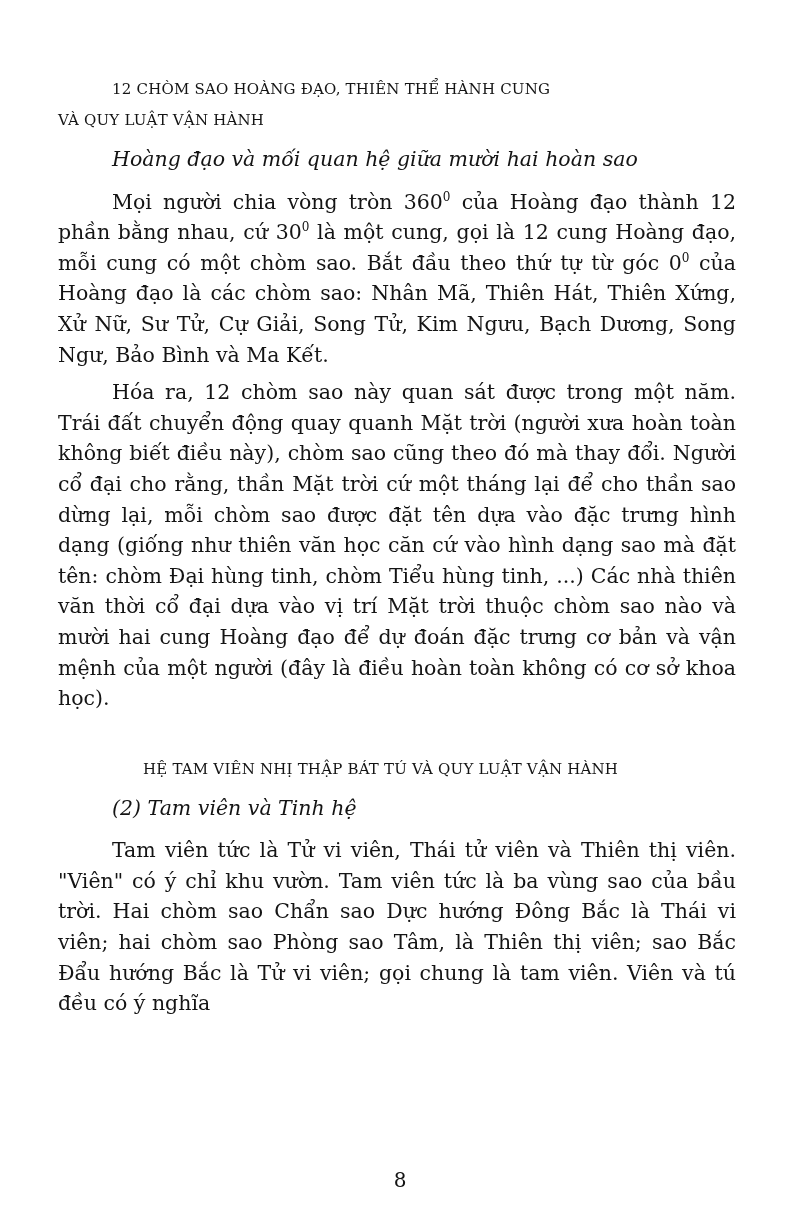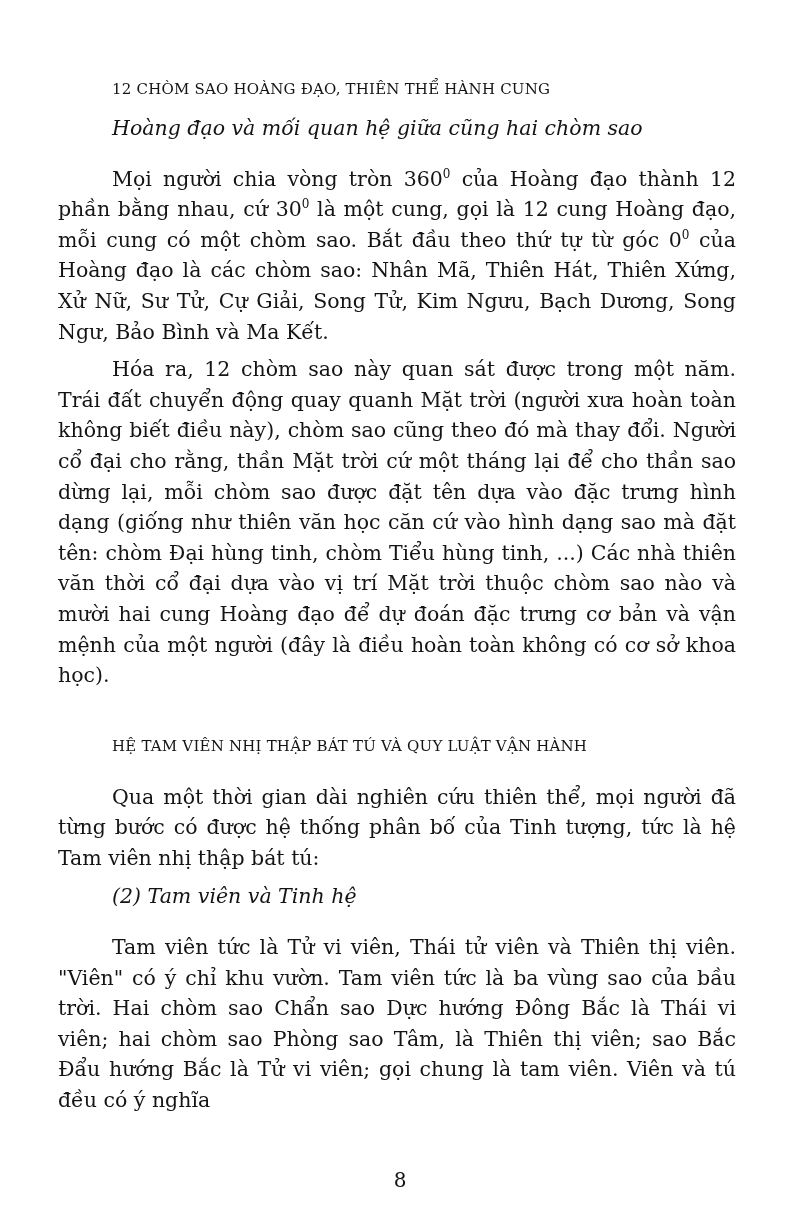--- a/index.html
+++ b/index.html
@@ -12,43 +12,42 @@
     line-height: 30.6px;
   }
   .heading {
     font-size: 15px; line-height: 31px; margin: 0;
     text-indent: 54px; text-align: justify; font-weight: normal;
     letter-spacing: 0.2px;
   }
   .heading.h1 { text-indent: 54px; }
   .subhead { font-style: italic; margin: 8px 0 0 0; text-indent: 54px; }
   p { margin: 7px 0 0 0; text-align: justify; text-indent: 54px; }
-  p.first { margin-top: 20px; }
-  .sec-gap { margin-top: 40px; }
+  p.first { margin-top: 12px; }
+  .sec-gap { margin-top: 40px; margin-left: 31px; }
   sup { font-size: 12px; line-height: 0; vertical-align: 8px; }
   .pagenum {
     position: absolute; left: 0; width: 800px; top: 1168px; text-align: center;
     font-family: "DejaVu Serif", "Liberation Serif", serif; font-size: 20px; color: #141414;
   }
 </style>
 </head>
 <body>
 
 <div class="page">
-  <h2 class="heading h1"><span>12 CHÒM SAO HOÀNG ĐẠO, THIÊN THỂ HÀNH CUNG</span><br></h2>
+  <h2 class="heading h1"><span>12 CHÒM SAO HOÀNG ĐẠO, THIÊN THỂ HÀNH CUNG</span><br><span style="display:inline-block;margin-left:-54px">VÀ QUY LUẬT VẬN HÀNH</span></h2>
 
-  <div class="subhead">Hoàng đạo và mối quan hệ giữa cũng hai chòm sao</div>
+  <div class="subhead">Hoàng đạo và mối quan hệ giữa mười hai hoàn sao</div>
 
   <p class="first"><span>Mọi người chia vòng tròn 360</span><sup>0</sup><span> của Hoàng đạo thành 12 phần bằng nhau, cứ 30</span><sup>0</sup><span> là một cung, gọi là 12 cung Hoàng đạo, mỗi cung có một chòm sao. Bắt đầu theo thứ tự từ góc 0</span><sup>0</sup><span> của Hoàng đạo là các chòm sao: Nhân Mã, Thiên Hát, Thiên Xứng, Xử Nữ, Sư Tử, Cự Giải, Song Tử, Kim Ngưu, Bạch Dương, Song Ngư, Bảo Bình và Ma Kết.</span></p>
 
 
   <p>Hóa ra, 12 chòm sao này quan sát được trong một năm. Trái đất chuyển động quay quanh Mặt trời (người xưa hoàn toàn không biết điều này), chòm sao cũng theo đó mà thay đổi. Người cổ đại cho rằng, thần Mặt trời cứ một tháng lại để cho thần sao dừng lại, mỗi chòm sao được đặt tên dựa vào đặc trưng hình dạng (giống như thiên văn học căn cứ vào hình dạng sao mà đặt tên: chòm Đại hùng tinh, chòm Tiểu hùng tinh, ...) Các nhà thiên văn thời cổ đại dựa vào vị trí Mặt trời thuộc chòm sao nào và mười hai cung Hoàng đạo để dự đoán đặc trưng cơ bản và vận mệnh của một người (đây là điều hoàn toàn không có cơ sở khoa học).</p>
 
   <h2 class="heading sec-gap">HỆ TAM VIÊN NHỊ THẬP BÁT TÚ VÀ QUY LUẬT VẬN HÀNH</h2>
 
-  <p class="first">Qua một thời gian dài nghiên cứu thiên thể, mọi người đã từng bước có được hệ thống phân bố của Tinh tượng, tức là hệ Tam viên nhị thập bát tú:</p>
 
   <div class="subhead">(2) Tam viên và Tinh hệ</div>
 
   <p class="first">Tam viên tức là Tử vi viên, Thái tử viên và Thiên thị viên. "Viên" có ý chỉ khu vườn. Tam viên tức là ba vùng sao của bầu trời. Hai chòm sao Chẩn sao Dực hướng Đông Bắc là Thái vi viên; hai chòm sao Phòng sao Tâm, là Thiên thị viên; sao Bắc Đẩu hướng Bắc là Tử vi viên; gọi chung là tam viên. Viên và tú đều có ý nghĩa</p>
 </div>
 
 <div class="pagenum">8</div>
 
 </body></html>

